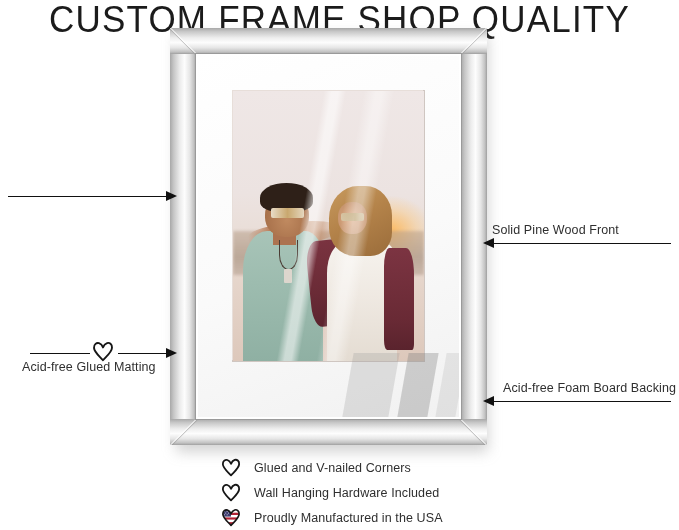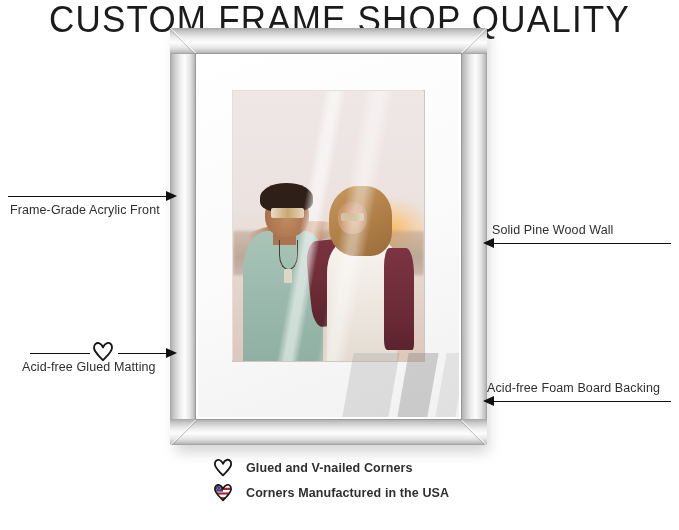--- a/index.html
+++ b/index.html
@@ -318,23 +318,22 @@
   }
   .arrow-head.right { border-left: 11px solid #111111; }
   .arrow-head.left  { border-right: 11px solid #111111; }
 
   
   .heart-outline { display: block; }
 
   
   .bullets {
     position: absolute;
-    left: 212px;
+    left: 220px;
     top: 455px;
-    font-weight: bold;
   }
   .bullet-row {
     display: flex;
     align-items: center;
     height: 25px;
   }
   .bullet-icon {
     width: 22px;
     height: 20px;
     margin-right: 12px;
@@ -401,52 +400,59 @@
       <div class="mat-glare m1"></div>
       <div class="mat-glare m2"></div>
       <div class="mat-glare m3"></div>
     </div>
   </div>
 </div>
 
 <div class="arrow-line" style="left:8px; top:196px; width:160px;"></div>
 <div class="arrow-head right" style="left:166px; top:191px;"></div>
 <div class="callout two-line" style="left:10px; top:203px;">
-  <div>Frame-Grade Acrylic Front</div>
 </div>
 
 <div class="arrow-line" style="left:30px; top:353px; width:60px;"></div>
 <span style="position:absolute; left:92px; top:341px;">
   <svg class="heart-outline" width="22" height="21" viewBox="0 0 22 21" aria-hidden="true">
     <path d="M11 19.2 C7.2 15.0 2.2 11.2 2.0 6.9 C1.85 3.3 4.6 1.4 7.0 2.2 C8.7 2.8 10.3 4.5 11 6.4 C11.8 4.4 13.4 2.7 15.1 2.1 C17.5 1.3 20.2 3.2 20.0 6.8 C19.8 11.1 14.9 15.0 11 19.2 Z" fill="none" stroke="#161616" stroke-width="1.9" stroke-linejoin="round" stroke-linecap="round"></path>
   </svg>
 </span>
 <div class="arrow-line" style="left:118px; top:353px; width:50px;"></div>
 <div class="arrow-head right" style="left:166px; top:348px;"></div>
 <div class="callout" style="left:22px; top:360px;">Acid-free Glued Matting</div>
 
-<div class="callout" style="left:492px; top:223px;">Solid Pine Wood Wall</div>
+<div class="callout" style="left:492px; top:223px;">Solid Pine Wood Front</div>
 <div class="arrow-line" style="left:494px; top:243px; width:177px;"></div>
 <div class="arrow-head left" style="left:483px; top:238px;"></div>
 
-<div class="callout" style="left:487px; top:381px;">Acid-free Foam Board Backing</div>
+<div class="callout" style="left:487px; top:381px;padding-left:16px;">Acid-free Foam Board Backing</div>
 <div class="arrow-line" style="left:494px; top:401px; width:177px;"></div>
 <div class="arrow-head left" style="left:483px; top:396px;"></div>
 
 <div class="bullets">
 
   <div class="bullet-row">
     <span class="bullet-icon">
       <svg width="20" height="19" viewBox="0 0 22 21" aria-hidden="true">
         <path d="M11 19.2 C7.2 15.0 2.2 11.2 2.0 6.9 C1.85 3.3 4.6 1.4 7.0 2.2 C8.7 2.8 10.3 4.5 11 6.4 C11.8 4.4 13.4 2.7 15.1 2.1 C17.5 1.3 20.2 3.2 20.0 6.8 C19.8 11.1 14.9 15.0 11 19.2 Z" fill="none" stroke="#161616" stroke-width="2" stroke-linejoin="round" stroke-linecap="round"></path>
       </svg>
     </span>
     <span class="bullet-label">Glued and V-nailed Corners</span>
   </div>
 
+  <div class="bullet-row">
+    <span class="bullet-icon">
+      <svg width="20" height="19" viewBox="0 0 22 21" aria-hidden="true">
+        <path d="M11 19.2 C7.2 15.0 2.2 11.2 2.0 6.9 C1.85 3.3 4.6 1.4 7.0 2.2 C8.7 2.8 10.3 4.5 11 6.4 C11.8 4.4 13.4 2.7 15.1 2.1 C17.5 1.3 20.2 3.2 20.0 6.8 C19.8 11.1 14.9 15.0 11 19.2 Z" fill="none" stroke="#161616" stroke-width="2" stroke-linejoin="round" stroke-linecap="round"></path>
+      </svg>
+    </span>
+    <span class="bullet-label">Wall Hanging Hardware Included</span>
+  </div>
 
   <div class="bullet-row">
     <span class="bullet-icon">
       <svg width="20" height="19" viewBox="0 0 22 21" aria-hidden="true">
         <defs>
           <clipPath id="heartClip">
             <path d="M11 19.2 C7.2 15.0 2.2 11.2 2.0 6.9 C1.85 3.3 4.6 1.4 7.0 2.2 C8.7 2.8 10.3 4.5 11 6.4 C11.8 4.4 13.4 2.7 15.1 2.1 C17.5 1.3 20.2 3.2 20.0 6.8 C19.8 11.1 14.9 15.0 11 19.2 Z"></path>
           </clipPath>
         </defs>
         <g clip-path="url(#heartClip)">
@@ -468,16 +474,16 @@
             <circle cx="2.2" cy="5.5" r="0.55"></circle>
               <circle cx="5.2" cy="5.5" r="0.55"></circle>
               <circle cx="8.2" cy="5.5" r="0.55"></circle>
             <circle cx="3.7" cy="7.4" r="0.55"></circle>
               <circle cx="6.7" cy="7.4" r="0.55"></circle>
           </g>
         </g>
         <path d="M11 19.2 C7.2 15.0 2.2 11.2 2.0 6.9 C1.85 3.3 4.6 1.4 7.0 2.2 C8.7 2.8 10.3 4.5 11 6.4 C11.8 4.4 13.4 2.7 15.1 2.1 C17.5 1.3 20.2 3.2 20.0 6.8 C19.8 11.1 14.9 15.0 11 19.2 Z" fill="none" stroke="#161616" stroke-width="1.8" stroke-linejoin="round" stroke-linecap="round"></path>
       </svg>
     </span>
-    <span class="bullet-label">Corners Manufactured in the USA</span>
+    <span class="bullet-label">Proudly Manufactured in the USA</span>
   </div>
 
 </div>
 
 </body></html>

